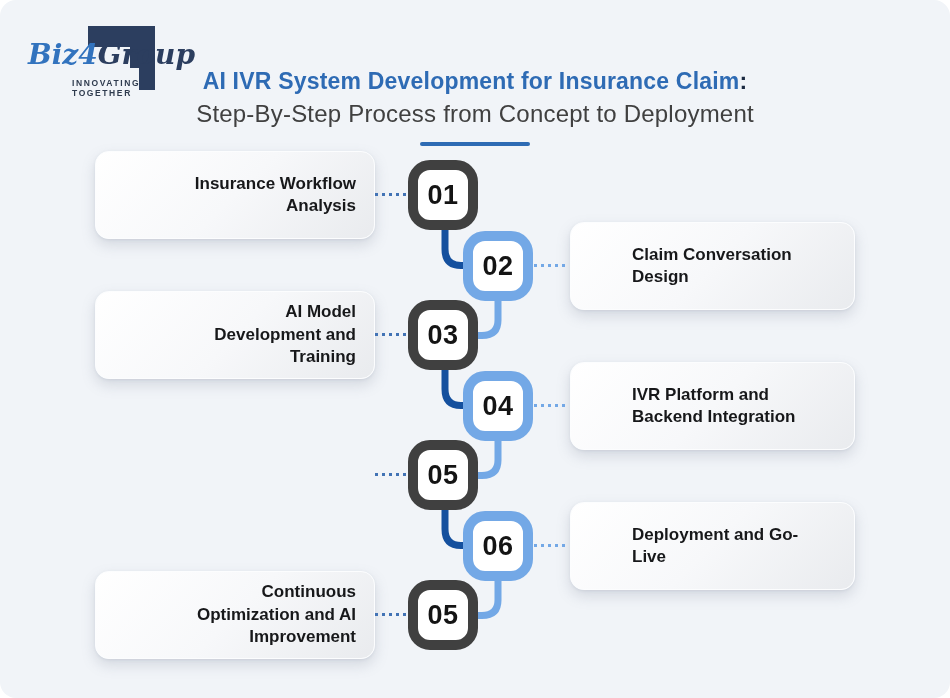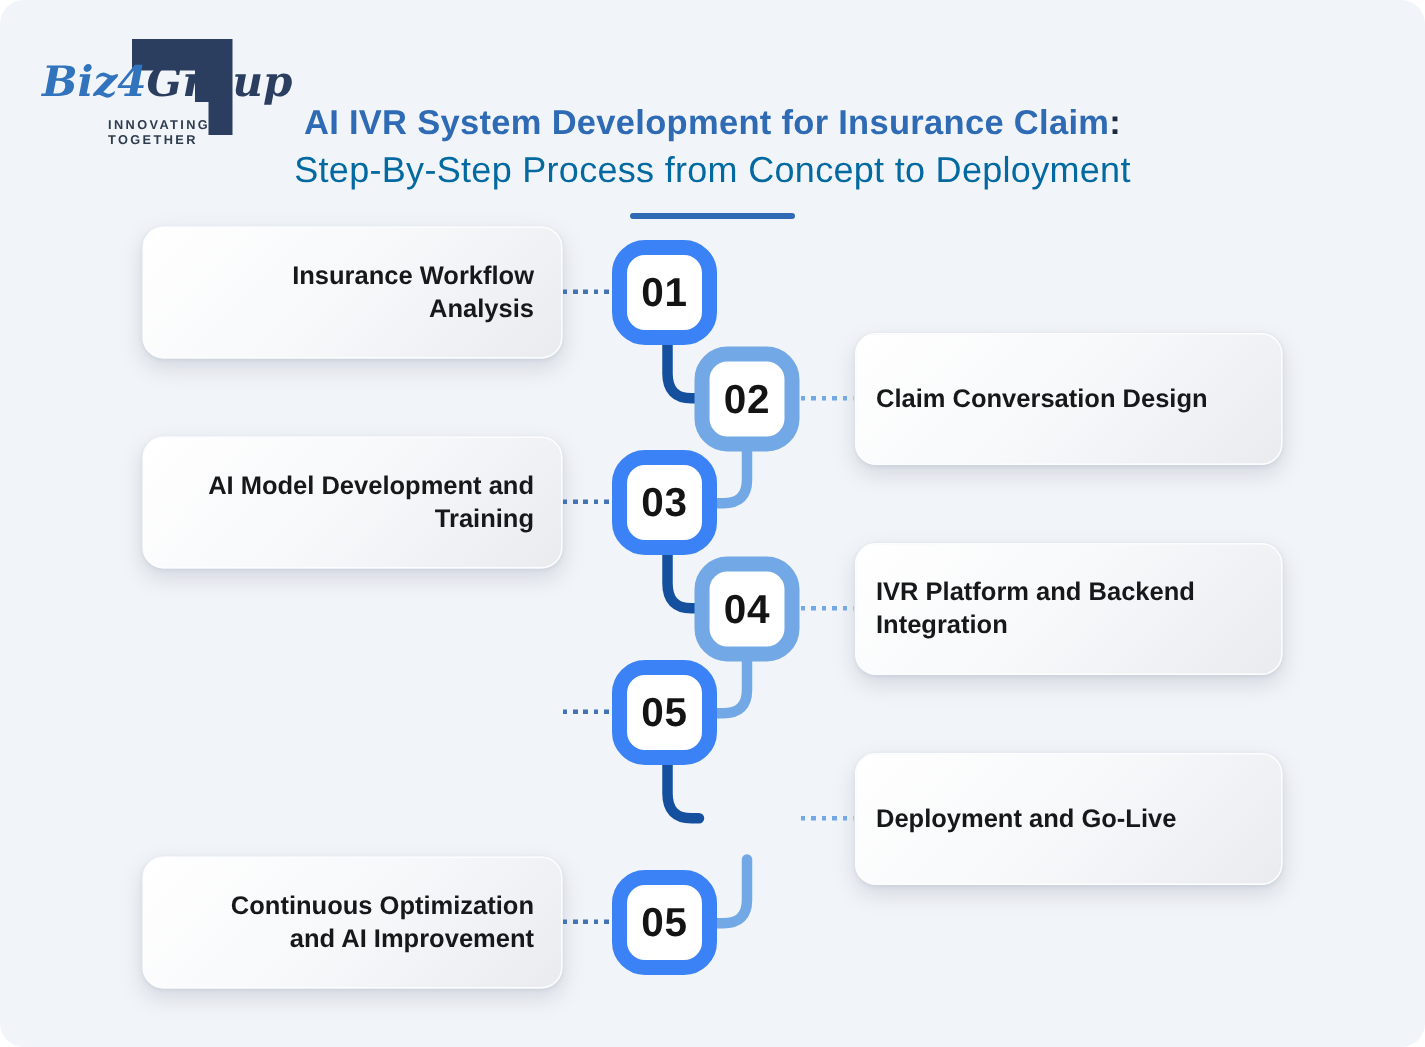--- a/index.html
+++ b/index.html
@@ -18,42 +18,42 @@
   .brand .biz{color:#3273be;}
   .brand .four{color:#3273be;}
   .brand .group{color:#2c3e5f;}
   .tagline{
     position:absolute;left:10px;top:64px;
     font-size:8.5px;font-weight:700;letter-spacing:1.6px;color:#2f3b4e;padding-left:40px;
   }
   .titleblock{position:absolute;left:0;top:40px;width:950px;text-align:center;}
   .title-line1{font-size:23px;font-weight:700;color:#2e6bb4;letter-spacing:.2px;margin-top:28px;}
   .title-line1 .colon{color:#1b2a41;}
-  .title-line2{font-size:24px;font-weight:500;color:#0369a1;margin-top:5px;letter-spacing:.2px;}
+  .title-line2{font-size:24px;font-weight:500;color:#404040;margin-top:5px;letter-spacing:.2px;}
   .underline{width:110px;height:3.5px;background:#2e6bb4;margin:14px auto 0 auto;border-radius:2px;}
   
   svg.connectors{position:absolute;left:0;top:0;}
   
   .card{
     position:absolute;height:88px;border-radius:14px;box-sizing:border-box;
     background:linear-gradient(135deg,#ffffff 0%,#f7f8fa 50%,#e9ebee 100%);
     border:1px solid #fcfdfe;
     box-shadow:0 6px 14px rgba(110,120,140,.22),0 1px 3px rgba(110,120,140,.12);
     display:flex;align-items:center;
   }
   .card.left{left:95px;width:280px;padding:0 18px 0 40px;text-align:right;}
   .card.right{left:570px;width:285px;padding:0 30px 0 13px;text-align:left;}
-  .card .label{width:100%;font-size:17px;font-weight:600;color:#17181a;line-height:1.32;}
+  .card .label{width:100%;font-size:17px;font-weight:600;color:#17181a;line-height:1.32;margin-left:48px;}
   
   .badge{
     position:absolute;width:70px;height:70px;border-radius:22px;box-sizing:border-box;
     background:#ffffff;display:flex;align-items:center;justify-content:center;
     font-size:27px;font-weight:800;color:#141414;letter-spacing:.5px;
   }
-  .badge.dark{border:10px solid #3b82f6;}
+  .badge.dark{border:10px solid #404040;}
   .badge.light{border:10px solid #73a8e6;}
   
   .dotted{position:absolute;height:3px;}
   .dotted.dark{background-image:repeating-linear-gradient(to right,#4273b5 0 3px,transparent 3px 7px);}
   .dotted.light{background-image:repeating-linear-gradient(to right,#73a8e6 0 3px,transparent 3px 7px);}
   .dotted.toleft{left:375px;width:33px;}
   .dotted.toright{left:534px;width:35px;}
 </style>
 </head>
 <body>
@@ -118,17 +118,20 @@
     </div>
   <div class="badge dark" style="left:408px;top:300px">
       <span>03</span>
     </div>
   <div class="badge light" style="left:463px;top:371px">
       <span>04</span>
     </div>
   <div class="badge dark" style="left:408px;top:440px">
       <span>05</span>
     </div>
+  <div class="badge light" style="left:463px;top:511px">
+      <span>06</span>
+    </div>
   <div class="badge dark" style="left:408px;top:580px">
       <span>05</span>
     </div>
 
 </div>
 
 </body></html>

